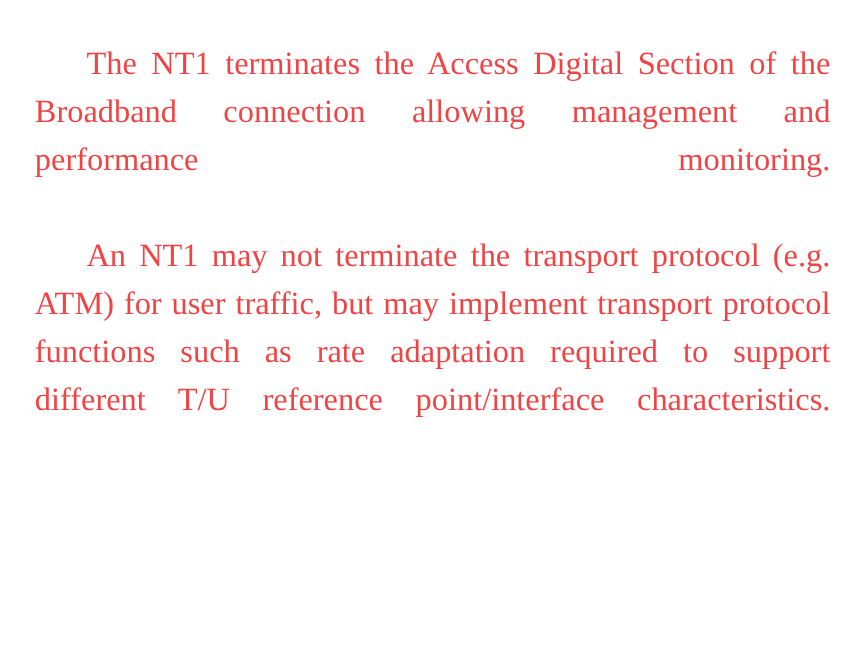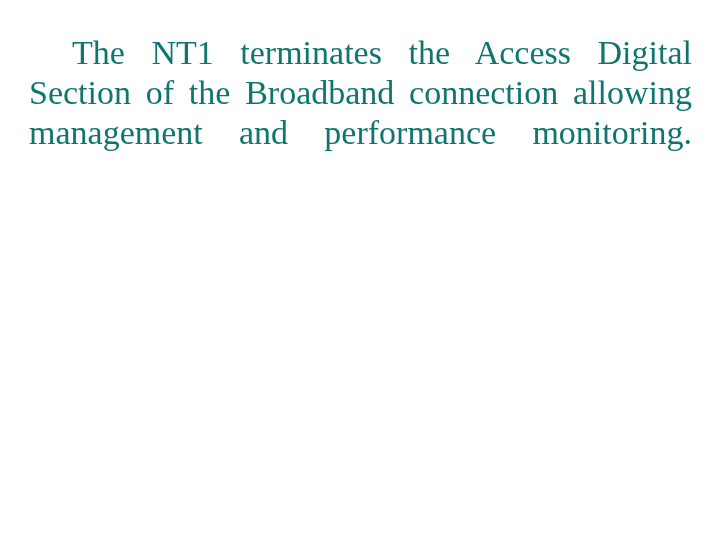--- a/index.html
+++ b/index.html
@@ -25,22 +25,22 @@
   #text-body {
     position: absolute;
     left: 29px;
     top: 33px;
     width: 663px;
   }
 
   .paragraph {
     margin: 0;
     padding: 0;
-    color: #0f766e;
-    font-size: 34px;
+    color: #ef4444;
+    font-size: 27px;
     line-height: 40px;
     text-align: justify;
     text-justify: inter-word;
     text-indent: 43px;
     -webkit-hyphens: none;
     hyphens: none;
     word-spacing: 0.5px;
   }
 
   
@@ -53,16 +53,17 @@
 </style>
 </head>
 <body>
 
 <div id="slide">
 
   <div id="text-body">
 
     <p class="paragraph">The NT1 terminates the Access Digital Section of the Broadband connection allowing management and performance monitoring.</p>
 
+    <p class="paragraph">An NT1 may not terminate the transport protocol (e.g. ATM) for user traffic, but may implement transport protocol functions such as rate adaptation required to support different T/U reference point/interface characteristics.</p>
 
   </div>
 
 </div>
 
 </body></html>

